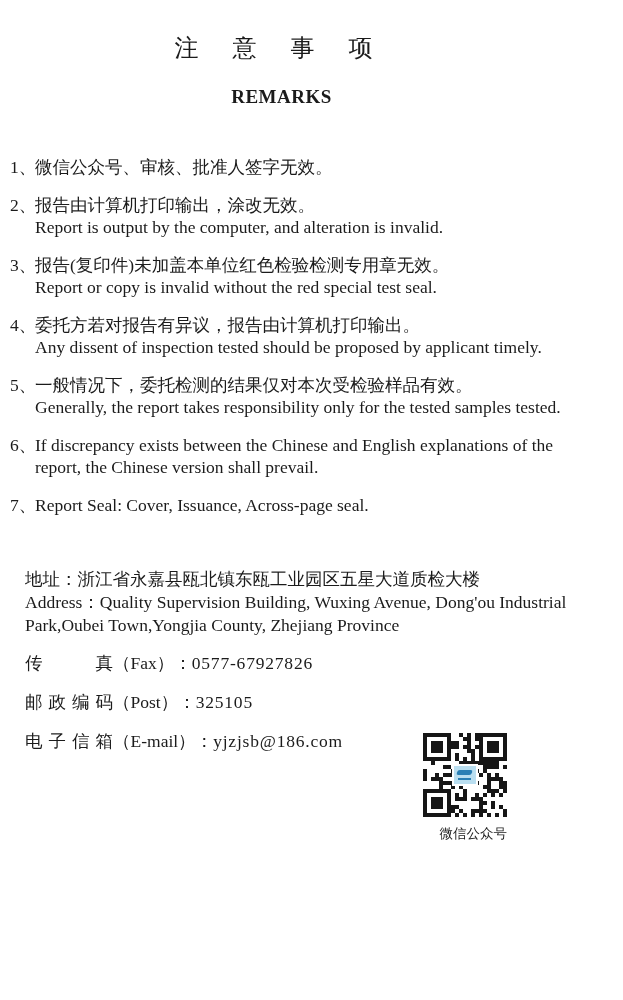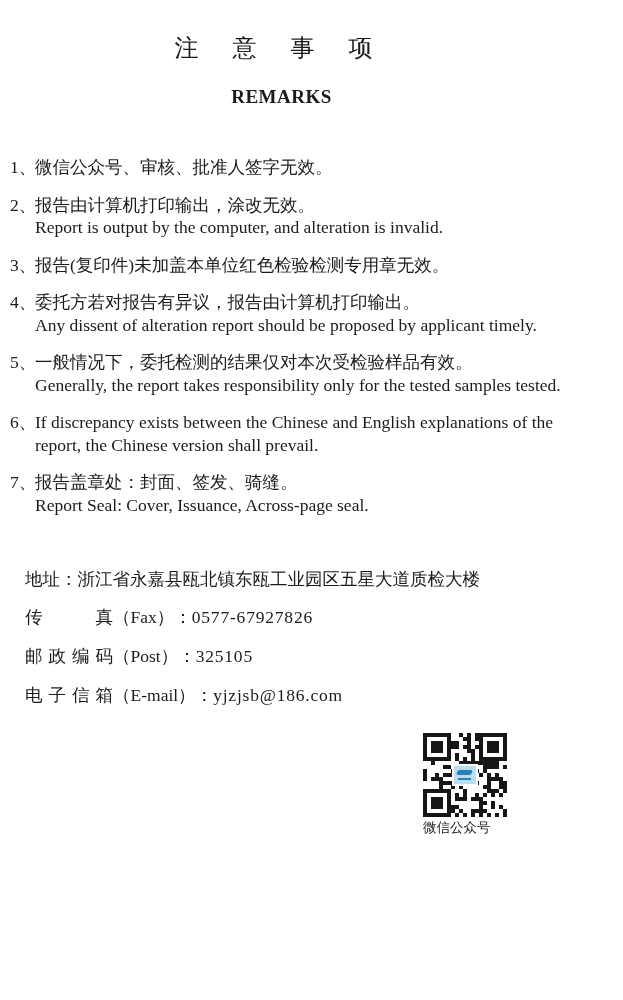--- a/index.html
+++ b/index.html
@@ -76,21 +76,21 @@
   }
   .qr-logo::before {
     content: ""; position: absolute; left: 3px; top: 4px;
     width: 15px; height: 5px; background: #2a7fb5;
     border-radius: 2px; transform: skewX(-18deg);
   }
   .qr-logo::after {
     content: ""; position: absolute; left: 4px; top: 12px;
     width: 13px; height: 2px; background: #2a7fb5;
   }
-  .qr-label { margin-top: 2px; text-align: left; font-size: 13.5px; }
+  .qr-label { margin-top: 8px; text-align: right; font-size: 13.5px; }
 </style>
 </head>
 <body>
 
 <div class="title-cn">注意事项</div>
 <div class="title-en">REMARKS</div>
 
 <div class="remarks">
 
   <div class="item">
@@ -100,50 +100,52 @@
 
   <div class="item">
     <span class="num">2、</span>
     <div class="cn">报告由计算机打印输出，涂改无效。</div>
     <div class="en">Report is output by the computer, and alteration is invalid.</div>
   </div>
 
   <div class="item">
     <span class="num">3、</span>
     <div class="cn">报告(复印件)未加盖本单位红色检验检测专用章无效。</div>
+    <div class="en">Report or copy is invalid without the red special test seal.</div>
   </div>
 
   <div class="item">
     <span class="num">4、</span>
     <div class="cn">委托方若对报告有异议，报告由计算机打印输出。</div>
-    <div class="en">Any dissent of alteration report should be proposed by applicant timely.</div>
+    <div class="en">Any dissent of inspection tested should be proposed by applicant timely.</div>
   </div>
 
   <div class="item">
     <span class="num">5、</span>
     <div class="cn">一般情况下，委托检测的结果仅对本次受检验样品有效。</div>
     <div class="en">Generally, the report takes responsibility only for the tested samples tested.</div>
   </div>
 
   <div class="item">
     <span class="num">6、</span>
     <div class="en">If discrepancy exists between the Chinese and English explanations of the
 report, the Chinese version shall prevail.</div>
   </div>
 
   <div class="item">
     <span class="num">7、</span>
-    <div class="cn">报告盖章处：封面、签发、骑缝。</div>
     <div class="en">Report Seal: Cover, Issuance, Across-page seal.</div>
   </div>
 
 </div>
 
 <div class="address">
   <div class="cn">地址：浙江省永嘉县瓯北镇东瓯工业园区五星大道质检大楼</div>
+  <div class="en">Address：Quality Supervision Building, Wuxing Avenue, Dong'ou Industrial
+Park,Oubei Town,Yongjia County, Zhejiang Province</div>
 </div>
 
 <div class="contacts">
 
 
   <div class="contact-row">
     <span class="c-label">传真</span><span class="c-paren">（Fax）：</span><span class="c-value">0577-67927826</span>
   </div>
 
   <div class="contact-row">

